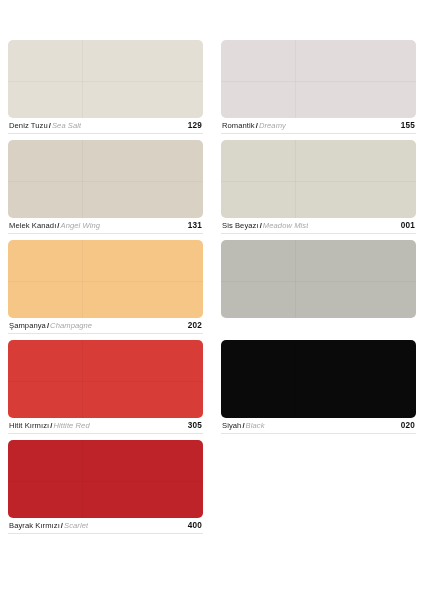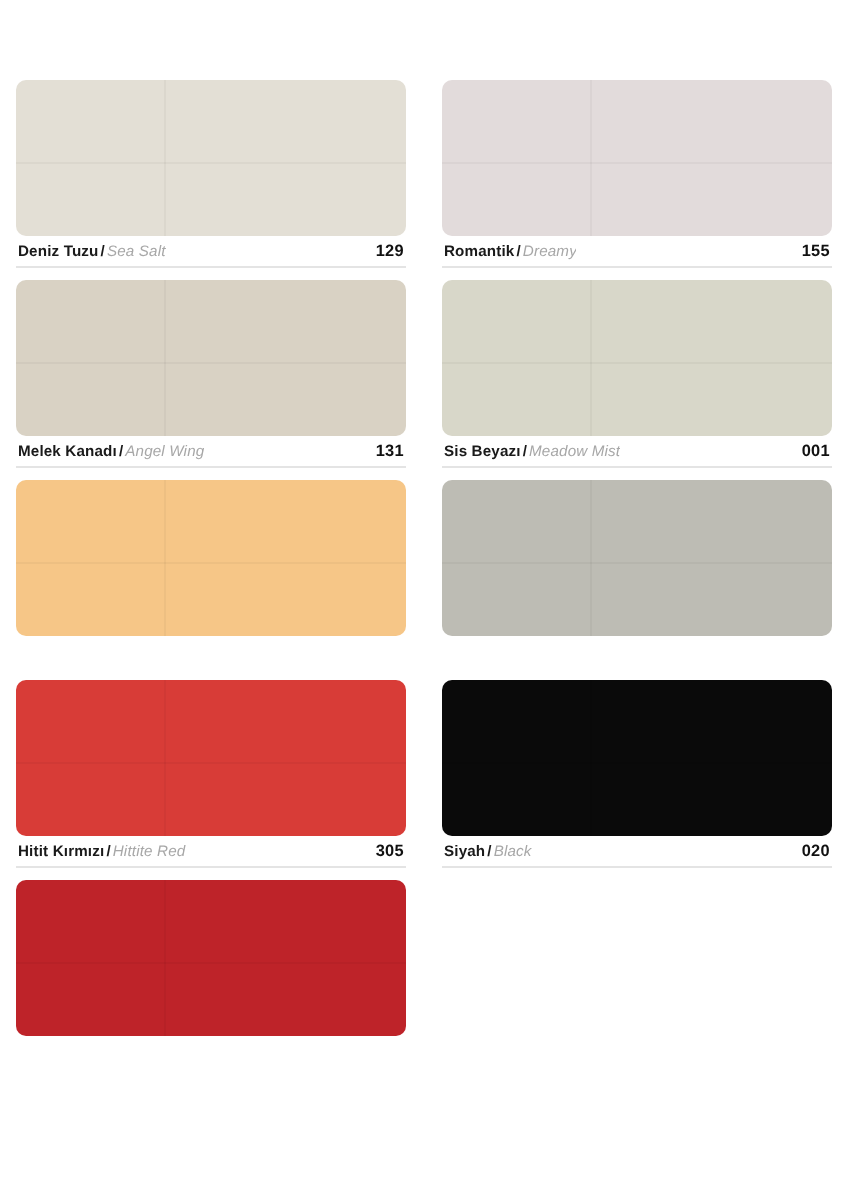--- a/index.html
+++ b/index.html
@@ -73,21 +73,21 @@
 
   .swatch-names {
     font-size: 7.6px;
     letter-spacing: 0.01em;
     line-height: 1;
     overflow: hidden;
   }
 
   .name-tr {
     color: #1a1a1a;
-    font-weight: bold;
+    font-weight: normal;
   }
   .name-sep {
     color: #1a1a1a;
     font-weight: bold;
     padding: 0 1px;
   }
   .name-en {
     color: #a7a7a7;
     font-style: italic;
     font-weight: normal;
@@ -159,20 +159,26 @@
       </div>
       <div class="swatch-code">001</div>
     </div>
   </div>
 
   <div class="swatch-card">
     <div class="swatch-chip" style="background-color: rgb(246, 198, 135);">
       <div class="seam-v"></div>
       <div class="seam-h"></div>
     </div>
+    <div class="swatch-caption">
+      <div class="swatch-names">
+        <span class="name-tr">Şampanya</span><span class="name-sep">/</span><span class="name-en">Champagne</span>
+      </div>
+      <div class="swatch-code">202</div>
+    </div>
   </div>
 
   <div class="swatch-card">
     <div class="swatch-chip" style="background-color: rgb(189, 188, 180);">
       <div class="seam-v"></div>
       <div class="seam-h"></div>
     </div>
   </div>
 
   <div class="swatch-card">
@@ -199,15 +205,21 @@
       </div>
       <div class="swatch-code">020</div>
     </div>
   </div>
 
   <div class="swatch-card">
     <div class="swatch-chip" style="background-color: rgb(190, 35, 41);">
       <div class="seam-v"></div>
       <div class="seam-h"></div>
     </div>
+    <div class="swatch-caption">
+      <div class="swatch-names">
+        <span class="name-tr">Bayrak Kırmızı</span><span class="name-sep">/</span><span class="name-en">Scarlet</span>
+      </div>
+      <div class="swatch-code">400</div>
+    </div>
   </div>
 
 </div>
 
 </body></html>

